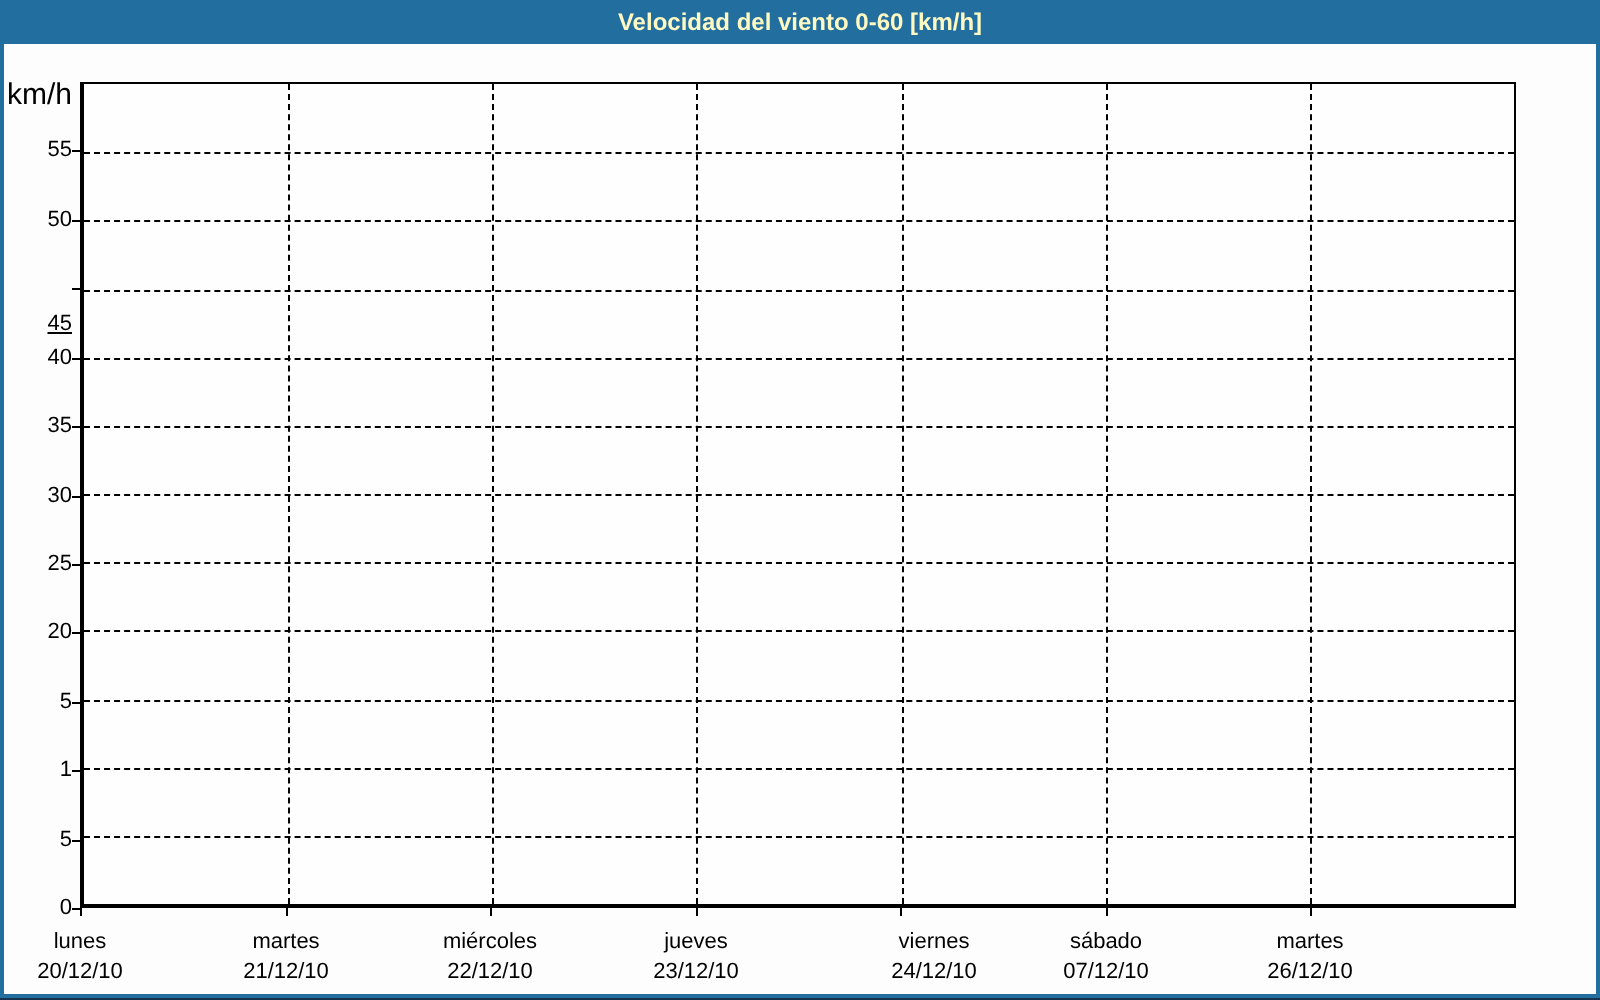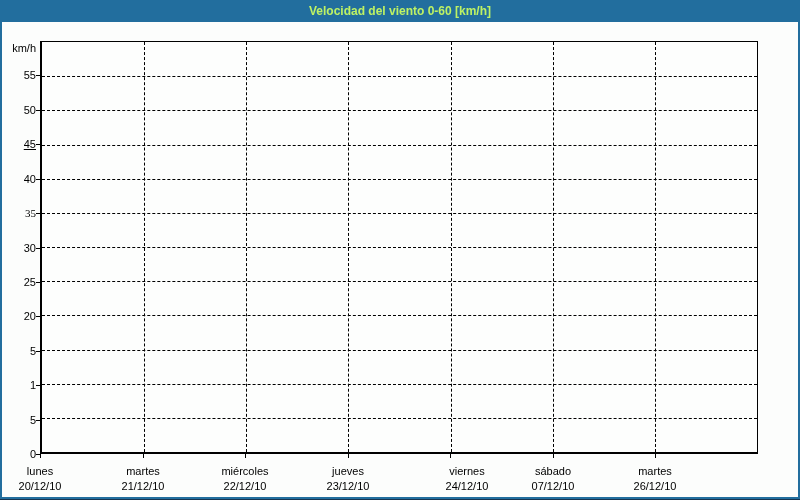--- a/index.html
+++ b/index.html
@@ -28,21 +28,21 @@
     position: absolute; left: 0; right: 0; bottom: 0; height: 1px;
     background: #17344f;
     pointer-events: none;
     z-index: 41;
   }
 
   
   .titlebar {
     position: absolute; left: 0; top: 0; right: 0; height: 22px;
     background: #226e9e;
-    color: #bef264;
+    color: #fef9c3;
     font-size: 12px;
     font-weight: bold;
     line-height: 22px;
     text-align: center;
     z-index: 30;
   }
 
   
   .plot {
     position: absolute;
@@ -60,21 +60,21 @@
   }
   .vgrid {
     position: absolute; top: 0; bottom: 0; width: 0;
     border-left: 1px dashed #000;
   }
 
   
   .unit-label {
     position: absolute;
     left: 2px; top: 41px; width: 34px; height: 14px;
-    font-size: 11px;
+    font-size: 15px;
     text-align: right;
     line-height: 14px;
   }
 
   
   .ytick {
     position: absolute;
     left: 4px; width: 32px; height: 14px;
     font-size: 11px;
     line-height: 14px;
@@ -140,25 +140,25 @@
       <div class="ytick" style="top: 378px;">1</div>
       <div class="ytickmark" style="left: 36px; top: 385px;"></div>
       <div class="ytick" style="top: 344px;">5</div>
       <div class="ytickmark" style="left: 36px; top: 351px;"></div>
       <div class="ytick" style="top: 309px;">20</div>
       <div class="ytickmark" style="left: 36px; top: 316px;"></div>
       <div class="ytick" style="top: 275px;">25</div>
       <div class="ytickmark" style="left: 36px; top: 282px;"></div>
       <div class="ytick" style="top: 241px;">30</div>
       <div class="ytickmark" style="left: 36px; top: 248px;"></div>
-      <div class="ytick" style="top: 206px; font-family: Liberation Serif, serif;">35</div>
+      <div class="ytick" style="top: 206px;">35</div>
       <div class="ytickmark" style="left: 36px; top: 213px;"></div>
       <div class="ytick" style="top: 172px;">40</div>
       <div class="ytickmark" style="left: 36px; top: 179px;"></div>
-      <div class="ytick" style="top: 137px; text-decoration: underline;">45</div>
+      <div class="ytick" style="top: 155px; text-decoration: underline;">45</div>
       <div class="ytickmark" style="left: 36px; top: 144px;"></div>
       <div class="ytick" style="top: 103px;">50</div>
       <div class="ytickmark" style="left: 36px; top: 110px;"></div>
       <div class="ytick" style="top: 68px;">55</div>
       <div class="ytickmark" style="left: 36px; top: 75px;"></div>
       <div class="xtickmark" style="left: 40px; top: 454px;"></div>
       <div class="xlabel" style="left: -11px; top: 464px;">
         <span class="day">lunes</span>
         <span class="date">20/12/10</span>
       </div>

